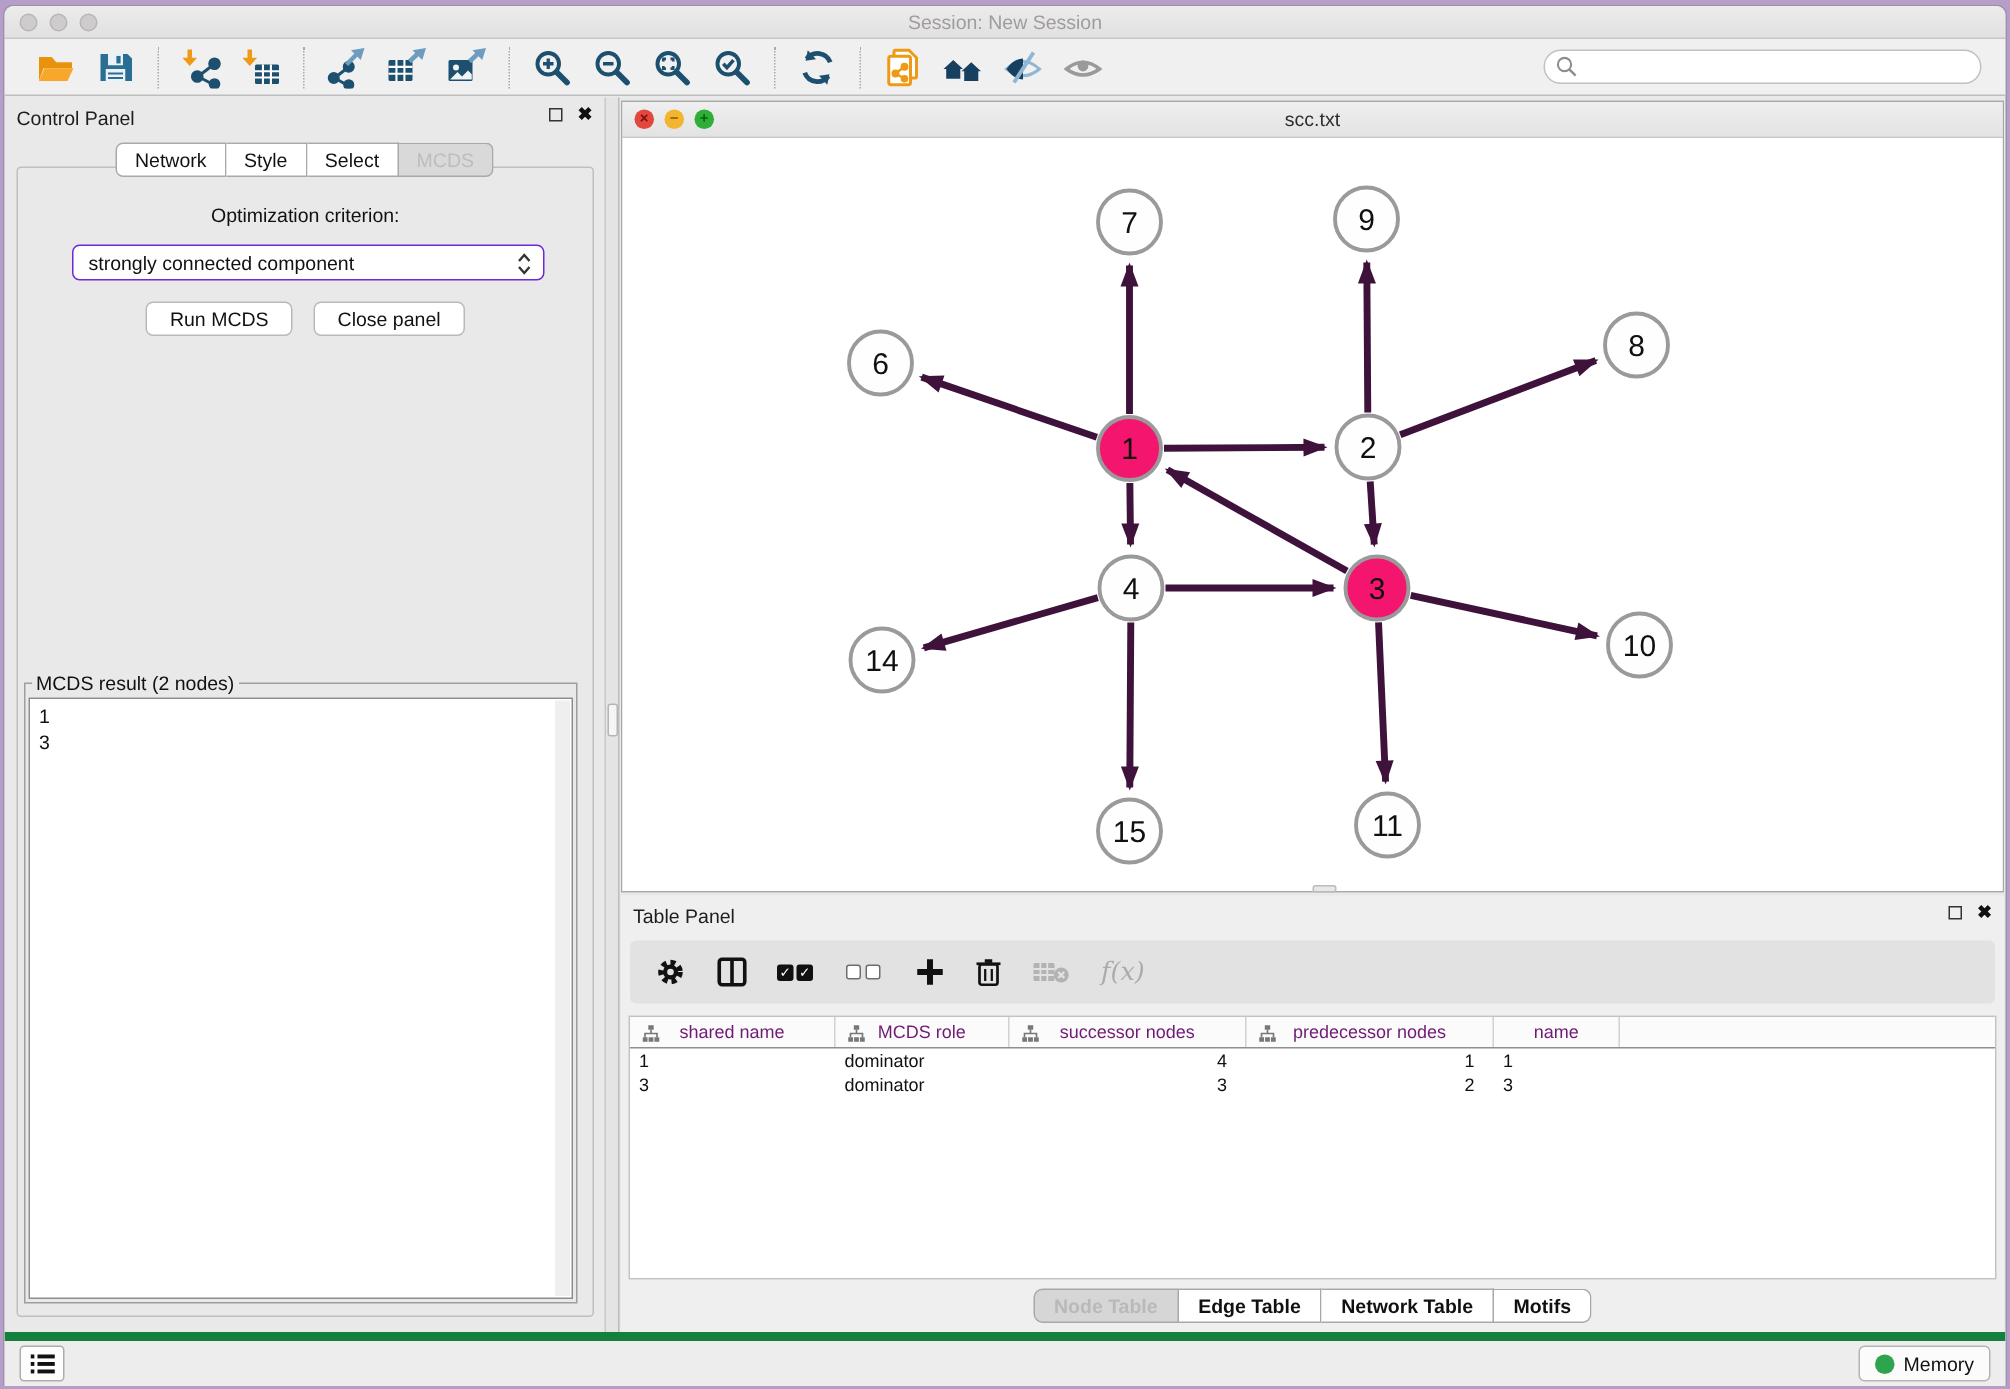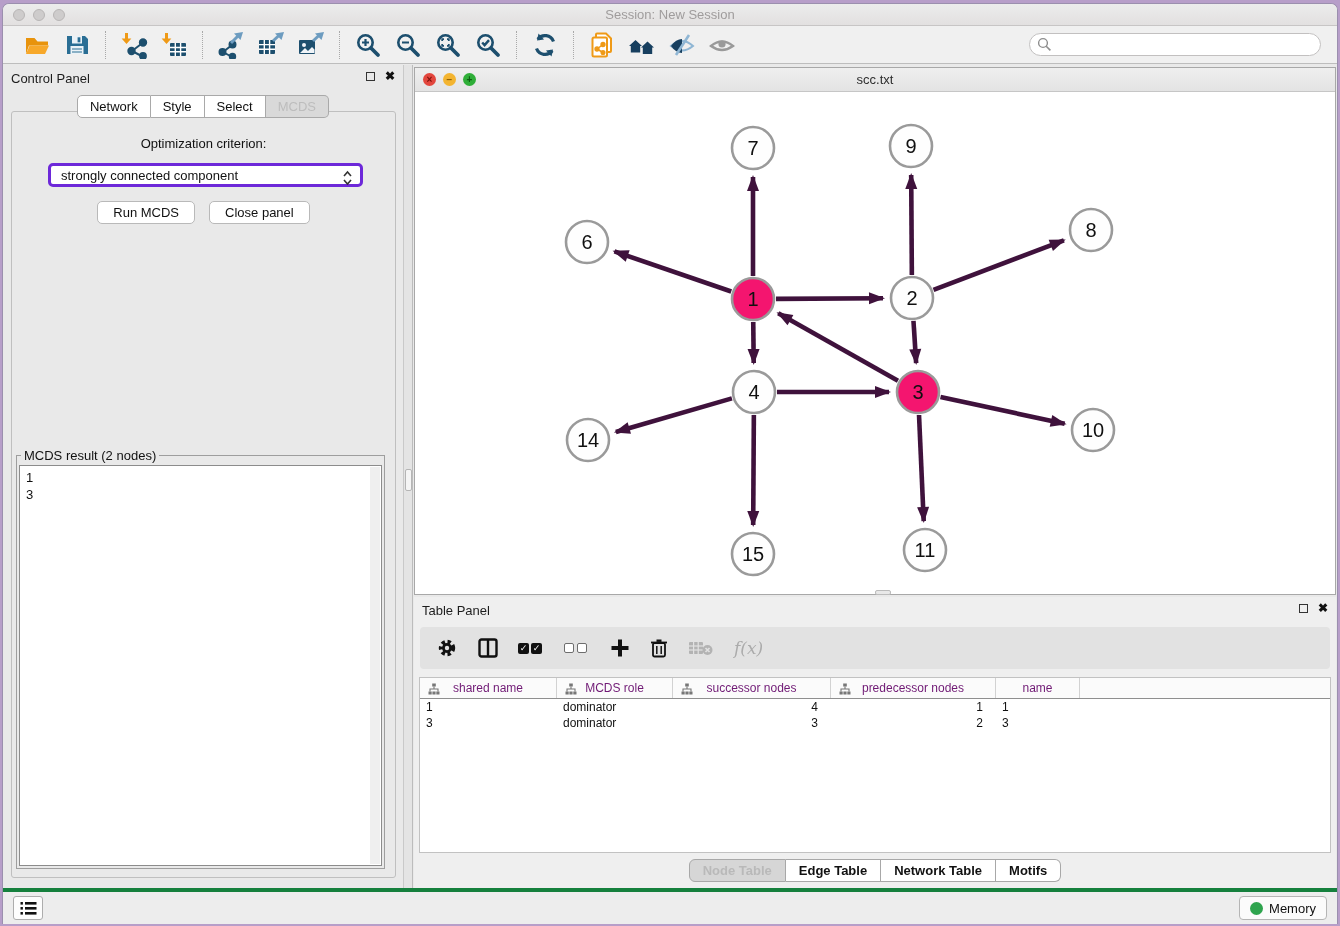--- a/index.html
+++ b/index.html
@@ -36,21 +36,21 @@
   .btn-close { font-size:12px; font-weight:bold; color:#111; line-height:10px; }
   .tabs-row { display:flex; justify-content:center; position:relative; z-index:2; margin-top:4px; }
   .tab { font-size:13px; padding:3px 12px; background:#fff; border:1px solid #a9a9a9; border-left:none; color:#111; }
   .tab:first-child { border-left:1px solid #a9a9a9; border-radius:5px 0 0 5px; }
   .tab:last-child { border-radius:0 5px 5px 0; }
   .tab.active { background:#d9d9d9; color:#bdbdbd; }
   .cp-box { position:absolute; left:8px; right:7px; top:46px; bottom:10px;
             border:1px solid #bfbfbf; border-radius:3px; background:#e9e9e9; }
   .opt-label { text-align:center; font-size:13px; color:#111; margin-top:24px; }
   .dropdown { position:relative; margin:12px 32px 0 36px; height:24px; background:#fff;
-              border:3px solid #6d28d9; border-radius:5px; display:flex; align-items:center;
+              border:1px solid #6d28d9; border-radius:5px; display:flex; align-items:center;
               padding:0 22px 0 10px; font-size:13px; color:#111; }
   .dd-arrows { position:absolute; right:7px; top:4px; }
   .btn-row { display:flex; justify-content:center; gap:14px; margin-top:14px; }
   .mac-btn { background:#fff; border:1px solid #b9b9b9; border-radius:5px; height:23px;
              padding:0 15px; font-size:13px; color:#111; display:flex; align-items:center; }
   .result-fs { position:absolute; left:4px; right:10px; top:336px; bottom:8px;
                border:1px solid #9e9e9e; padding:2px; }
   .result-fs legend { font-size:13px; color:#111; padding:0 3px; margin-left:2px; }
   .result-area { position:relative; width:100%; height:100%; background:#fff; border:1px solid #8c8c8c; }
   .result-text { font-size:13px; color:#111; padding:3px 6px; white-space:pre; line-height:17px; }
@@ -89,21 +89,21 @@
   .trow { display:flex; height:16px; align-items:center; font-size:12px; color:#111; }
   .td { padding:0 6px; overflow:hidden; white-space:nowrap; }
   .td.right { text-align:right; padding-right:13px; }
   .tp-tabs { position:absolute; left:0; right:0; bottom:6px; display:flex; justify-content:center; }
   .tp-tab { font-size:13px; font-weight:600; padding:3px 13px; background:#fff; border:1px solid #a8a8a8; border-left:none; color:#111; }
   .tp-tab:first-child { border-left:1px solid #a8a8a8; border-radius:6px 0 0 6px; }
   .tp-tab:last-child { border-radius:0 6px 6px 0; }
   .tp-tab.active { background:#d6d6d6; color:#b9b9b9; }
   
   .statusbar { position:absolute; left:0; right:0; bottom:0; height:36px; background:#ededed;
-               border-top:4px solid #15803d; display:flex; align-items:center; padding:0 10px; }
+               border-top:6px solid #15803d; display:flex; align-items:center; padding:0 10px; }
   .sb-left-btn { width:30px; height:24px; background:#fdfdfd; border:1px solid #adadad; border-radius:3px;
                  display:flex; align-items:center; justify-content:center; }
   .sb-spacer { flex:1; }
   .memory-btn { height:24px; background:#fbfbfb; border:1px solid #b5b5b5; border-radius:4px;
                 display:flex; align-items:center; gap:6px; padding:0 10px; font-size:13px; color:#111; }
   .mem-dot { width:13px; height:13px; border-radius:50%; }
 </style>
 </head>
 <body>
 

